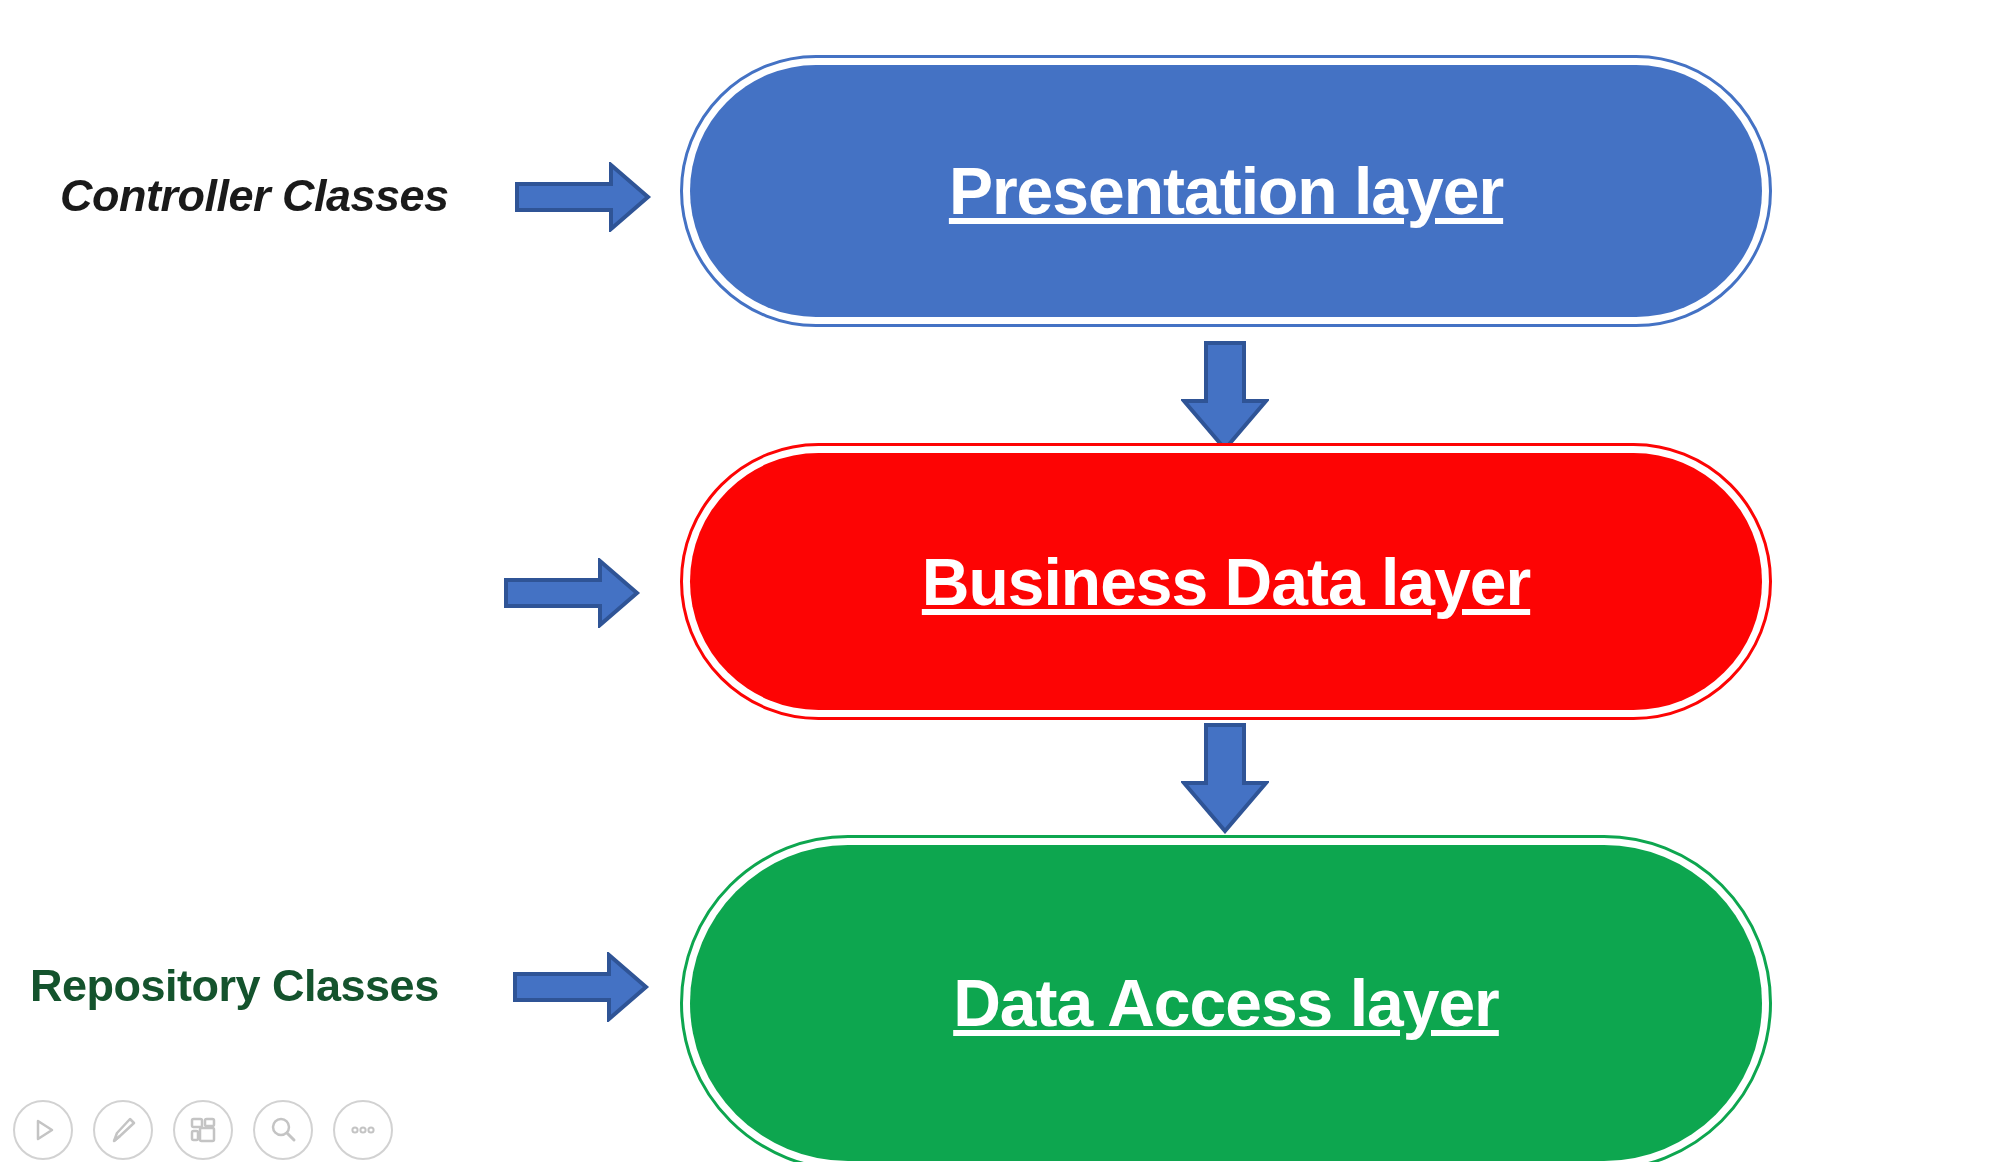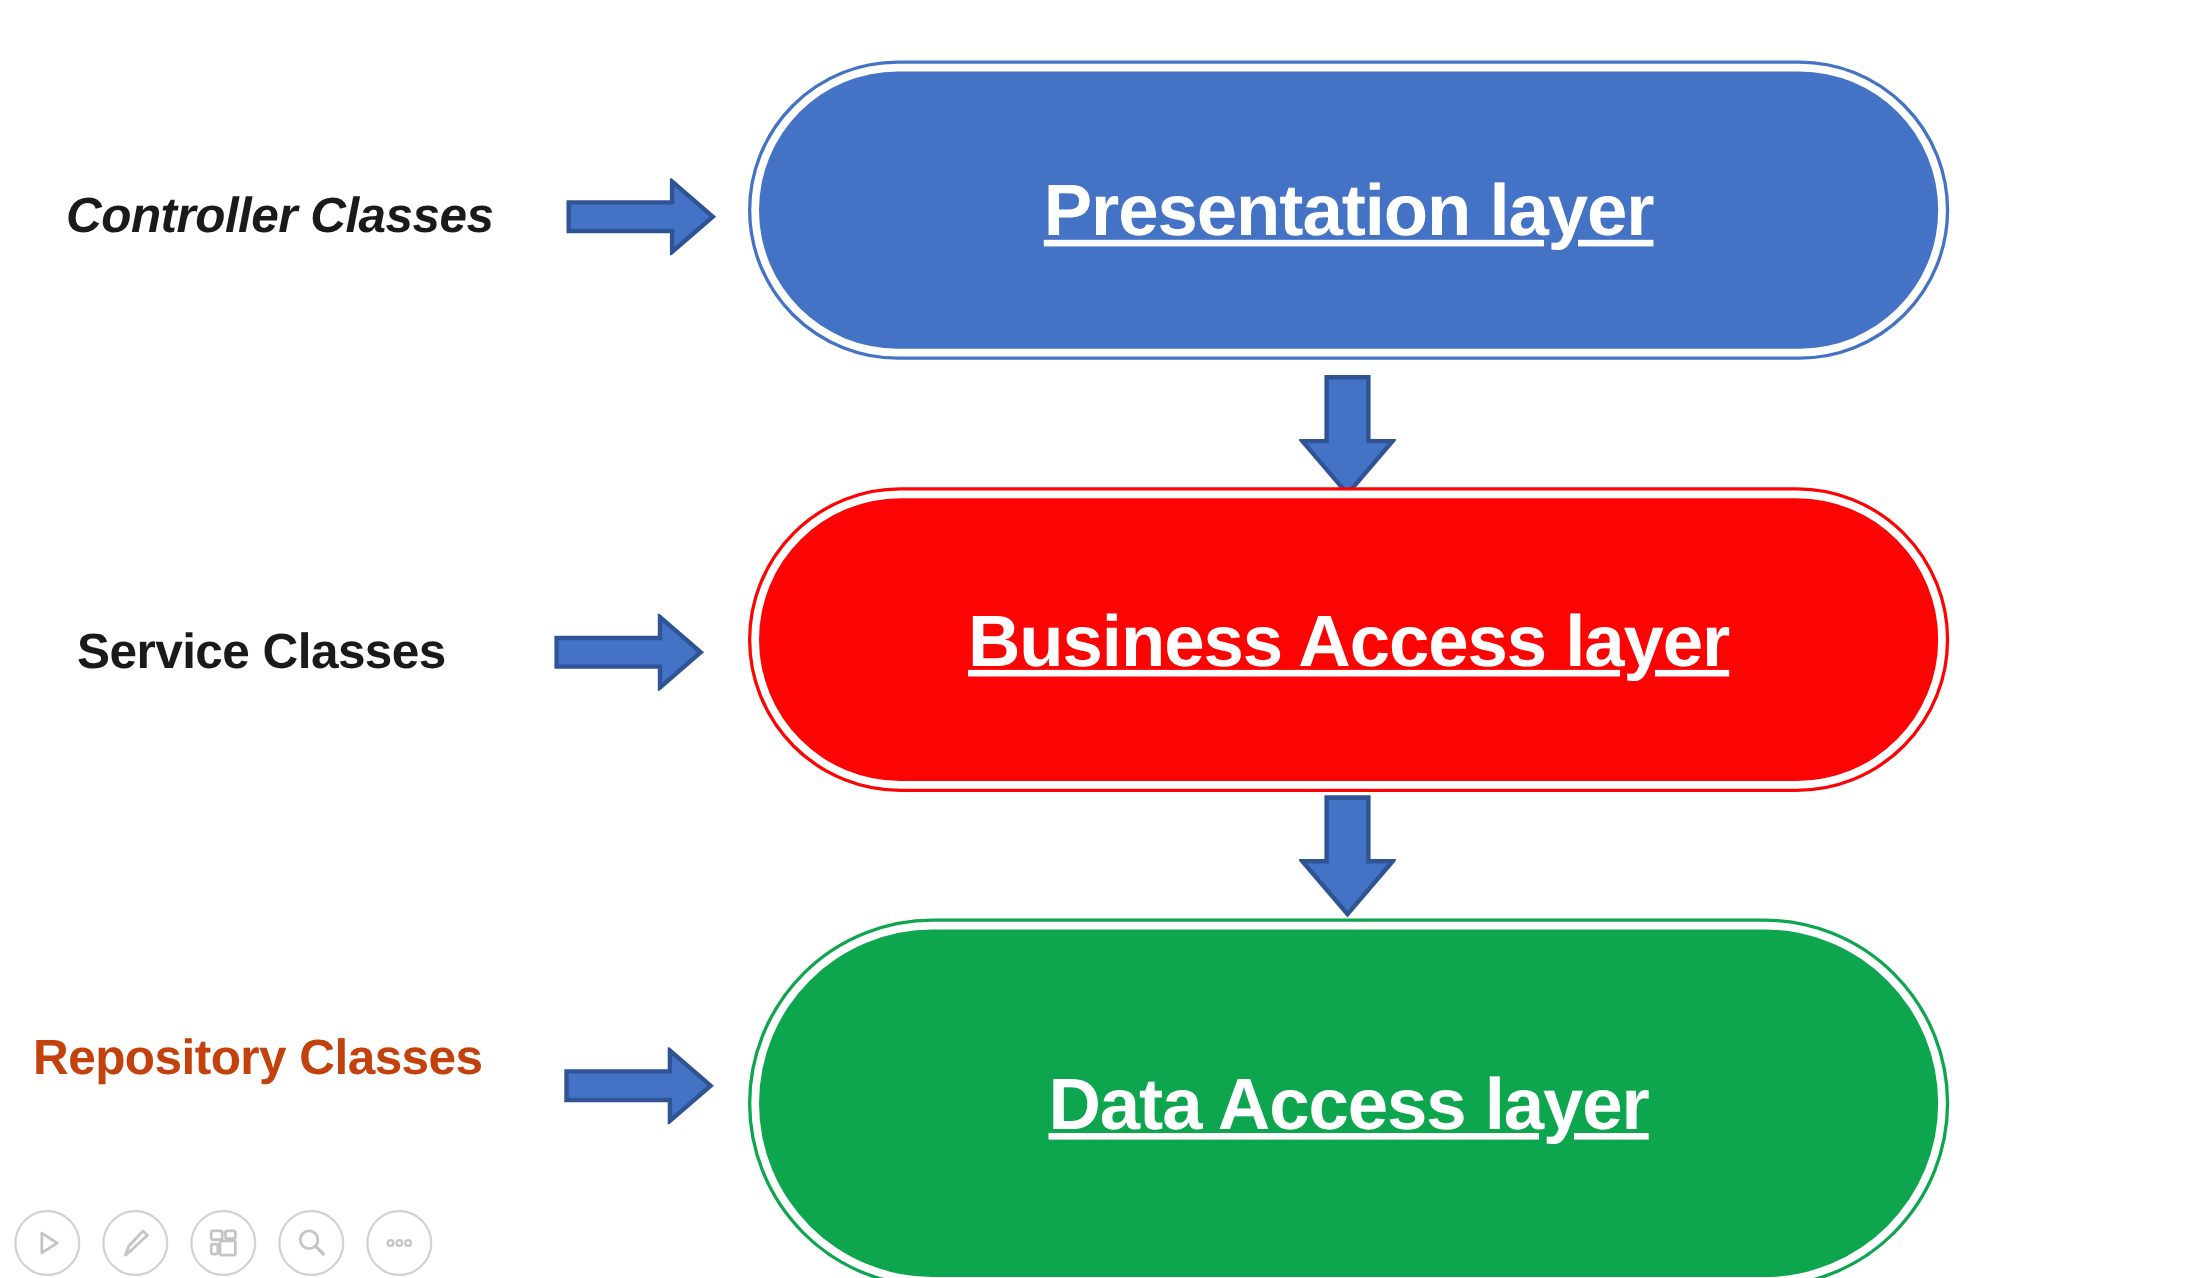--- a/index.html
+++ b/index.html
@@ -82,37 +82,36 @@
   <div class="pill-outer" style="left: 680px; top: 55px; width: 1092px; height: 272px; border-color: rgb(68, 114, 196);">
     <div class="pill-inner" style="background-color: rgb(68, 114, 196);">
       <span class="pill-text" style="color: rgb(255, 255, 255);">Presentation layer</span>
     </div>
   </div>
 
   <svg class="v-arrow" style="left:1181px; top:340px;" width="88" height="112" viewBox="0 0 88 112">
     <polygon points="25,3 63,3 63,61 85,61 44,109 3,61 25,61" stroke-width="4" stroke-linejoin="miter" style="fill: rgb(68, 114, 196); stroke: rgb(47, 84, 150);"></polygon>
   </svg>
 
-  <div class="side-label" style="left: 70px; top: 566px; color: rgb(26, 26, 26);">Service Classes</div>
 
   <svg class="h-arrow" style="left:503px; top:558px;" width="138" height="70" viewBox="0 0 138 70">
     <polygon points="3,22 97,22 97,3 134,35 97,67 97,48 3,48" stroke-width="4" stroke-linejoin="miter" style="fill: rgb(68, 114, 196); stroke: rgb(47, 84, 150);"></polygon>
   </svg>
 
   <div class="pill-outer" style="left: 680px; top: 443px; width: 1092px; height: 277px; border-color: rgb(253, 4, 4);">
     <div class="pill-inner" style="background-color: rgb(253, 4, 4);">
-      <span class="pill-text" style="color: rgb(255, 255, 255);">Business Access layer</span>
+      <span class="pill-text" style="color: rgb(255, 255, 255);">Business Data layer</span>
     </div>
   </div>
 
   <svg class="v-arrow" style="left:1181px; top:722px;" width="88" height="112" viewBox="0 0 88 112">
     <polygon points="25,3 63,3 63,61 85,61 44,109 3,61 25,61" stroke-width="4" stroke-linejoin="miter" style="fill: rgb(68, 114, 196); stroke: rgb(47, 84, 150);"></polygon>
   </svg>
 
-  <div class="side-label" style="left: 30px; top: 935px; color: #c2410c;">Repository Classes</div>
+  <div class="side-label" style="left: 30px; top: 960px; color: #14532d;">Repository Classes</div>
 
   <svg class="h-arrow" style="left:512px; top:952px;" width="138" height="70" viewBox="0 0 138 70">
     <polygon points="3,22 97,22 97,3 134,35 97,67 97,48 3,48" stroke-width="4" stroke-linejoin="miter" style="fill: rgb(68, 114, 196); stroke: rgb(47, 84, 150);"></polygon>
   </svg>
 
   <div class="pill-outer" style="left: 680px; top: 835px; width: 1092px; height: 336px; border-color: rgb(13, 166, 79);">
     <div class="pill-inner" style="background-color: rgb(13, 166, 79);">
       <span class="pill-text" style="color: rgb(255, 255, 255);">Data Access layer</span>
     </div>
   </div>

